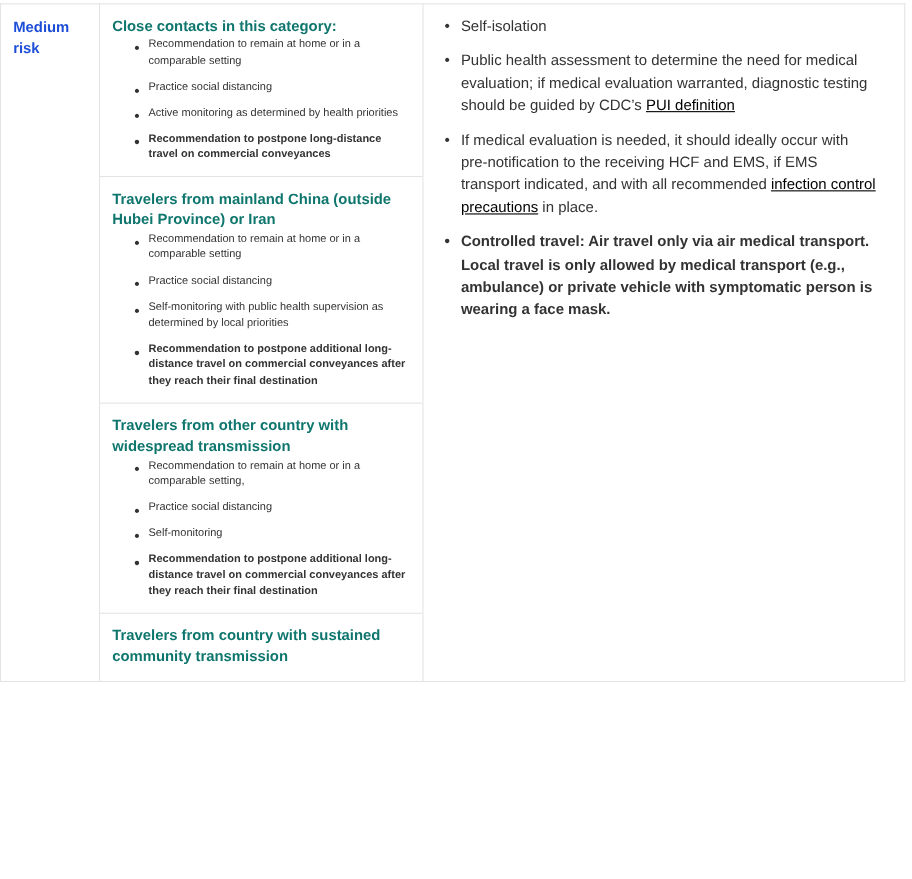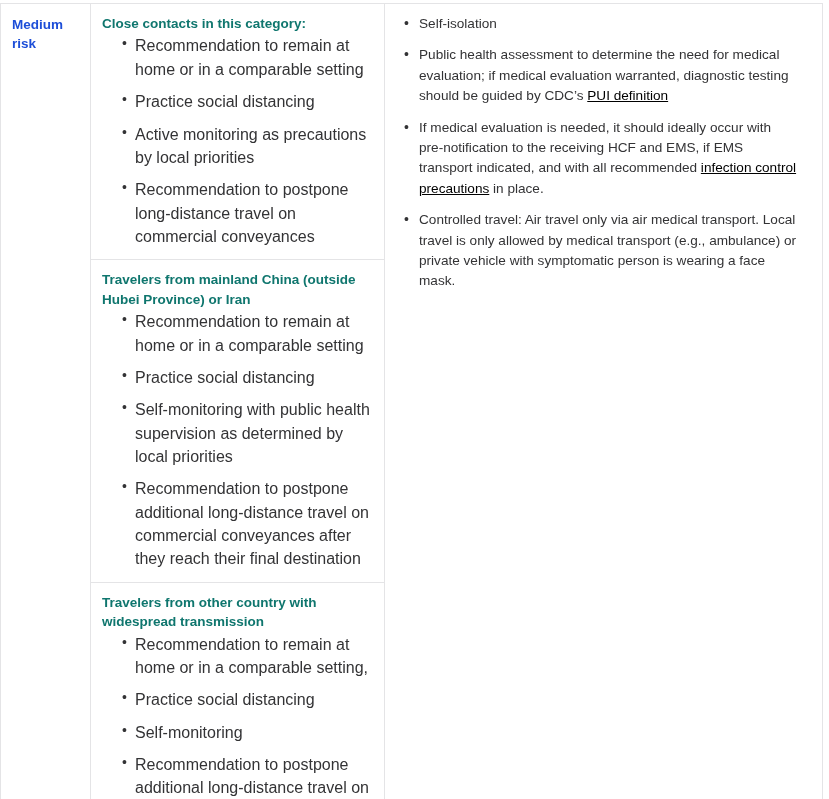--- a/index.html
+++ b/index.html
@@ -75,26 +75,27 @@
   
   ul.bul {
     margin: 0;
     padding: 0;
     list-style: none;
   }
   ul.bul > li {
     position: relative;
     padding-left: 33px;
     margin: 0 0 9px 0;
-    font-size: 16px;
+    font-size: 10px;
     line-height: 1.46;
     color: #333335;
   }
   ul.bul > li:last-child {
     margin-bottom: 0;
+    font-weight: bold;
   }
   ul.bul > li:before {
     content: "\2022";
     position: absolute;
     left: 20px;
     top: -1px;
     font-size: 14px;
     color: #333335;
   }
 
@@ -135,21 +136,21 @@
       <td>
         <table class="sub-table">
           <tbody id="mid-sections">
               <tr>
                 <td>
                   <div class="sub-block">
                     <div class="sub-heading">Close contacts in this category:</div>
                     <ul class="bul">
                       <li>Recommendation to remain at home or in a comparable setting</li>
                       <li>Practice social distancing</li>
-                      <li>Active monitoring as precautions by local priorities</li>
+                      <li>Active monitoring as determined by health priorities</li>
                       <li>Recommendation to postpone long-distance travel on commercial conveyances</li>
                     </ul>
                   </div>
                 </td>
               </tr>
               <tr>
                 <td>
                   <div class="sub-block">
                     <div class="sub-heading">Travelers from mainland China (outside Hubei Province) or Iran</div>
                     <ul class="bul">

